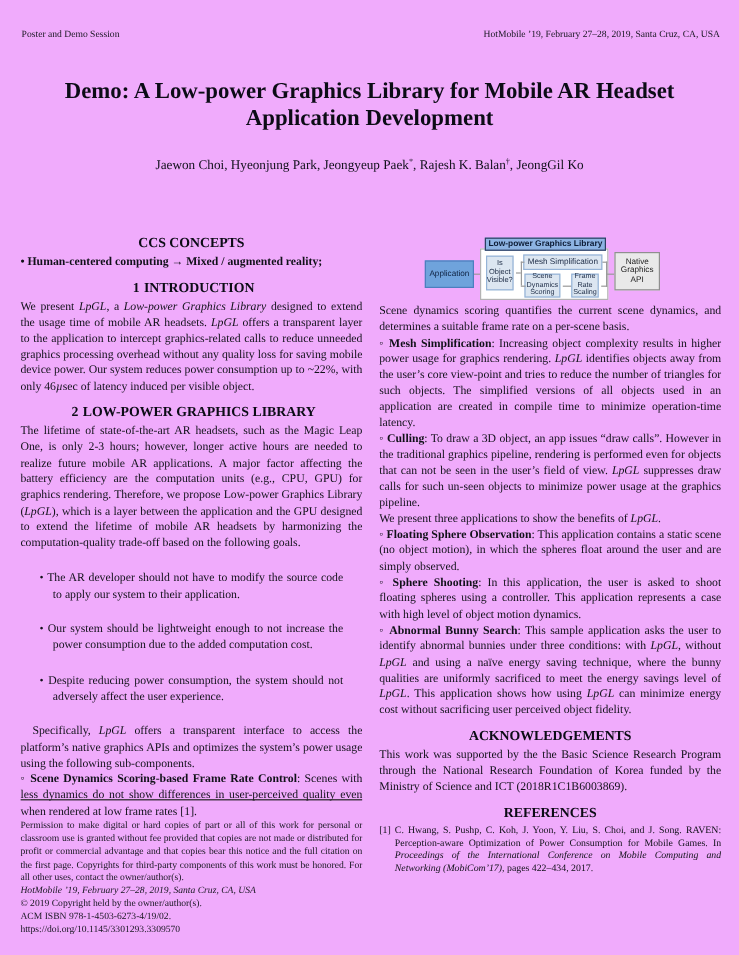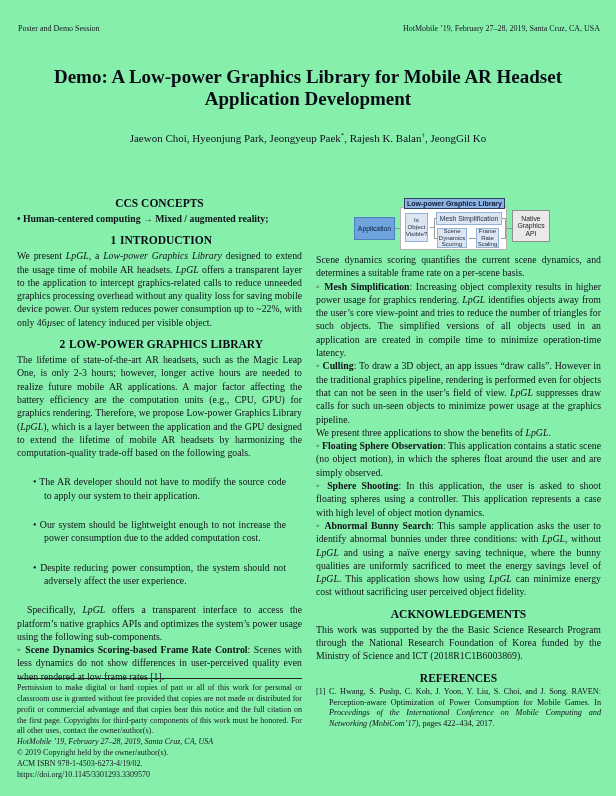--- a/index.html
+++ b/index.html
@@ -1,17 +1,17 @@
 <!DOCTYPE html>
 <html><head>
 <meta charset="utf-8">
 <style>
   html,body { margin:0; padding:0; background:#ffffff; }
   .page {
-    position:relative; width:616px; height:796px; background:#86efac;
+    position:relative; width:616px; height:796px; background:#f0abfc;
     font-family:"Liberation Serif", serif; color:#111119; overflow:hidden;
   }
   .it { font-style:italic; }
   .bd { font-weight:bold; }
   .sup { vertical-align:super; font-size:62%; line-height:0; }
 
   .running-head {
     position:absolute; top:24px; left:18px; right:16px;
     display:flex; justify-content:space-between;
     font-size:8px; color:#16161f;
@@ -33,21 +33,21 @@
   .sec-head .num { display:inline-block; min-width:13px; }
   .ccs-head { margin-top:1px; }
   .ccs-text { font-weight:bold; margin-bottom:2px; }
   p.body-par { margin:0; }
   .indent-first { text-indent:10px; }
   .hang { padding-left:11px; text-indent:-11px; margin:16px; }
 
   .footnote {
     position:absolute; bottom:1px; left:0; width:100%;
     font-size:8px; line-height:10.9px; text-align:justify;
-    border-top:1px solid #222; padding-top:4px; color:#16161f;
+    border-top:1px solid #222; padding-top:16px; color:#16161f;
   }
   .footnote .line { text-align:left; }
 
   
   .fig-wrap { margin:2px 0 0 0; }
   .fig {
     position:relative; width:198px; height:58px; margin-left:37px;
     font-family:"Liberation Sans", sans-serif; color:#1b2a44;
   }
   .fbox { position:absolute; display:flex; align-items:center; justify-content:center; text-align:center; box-sizing:border-box; }

